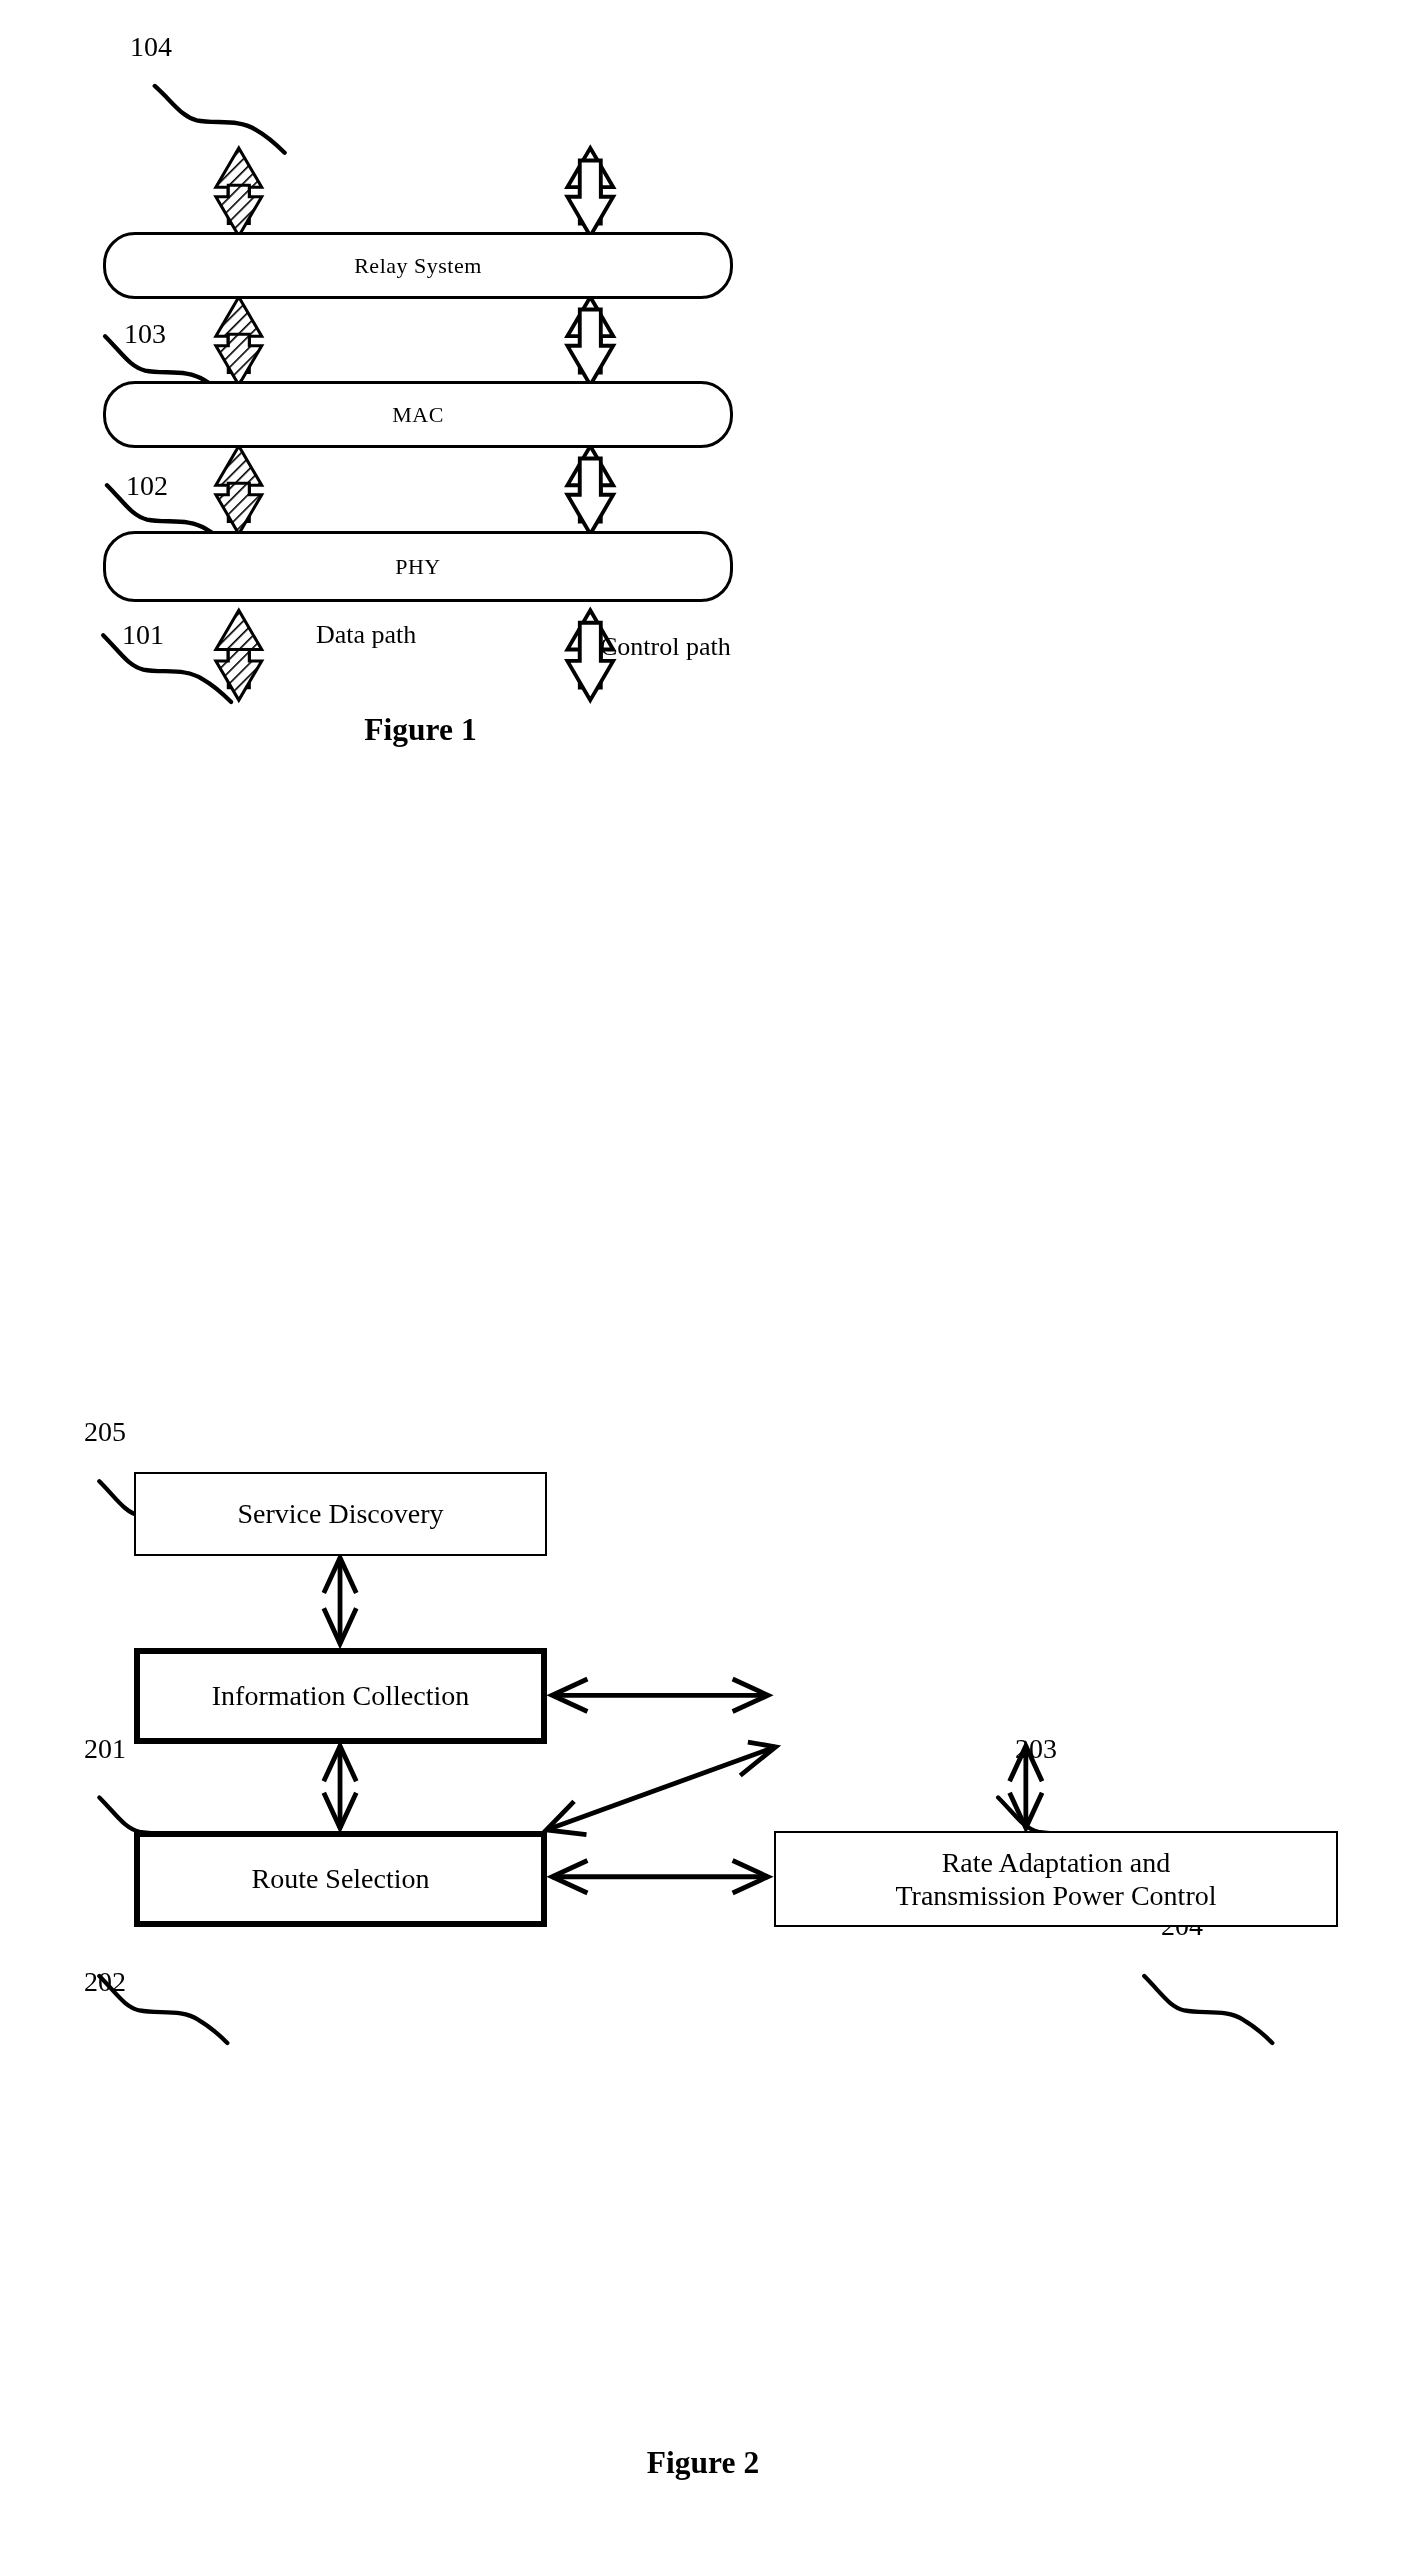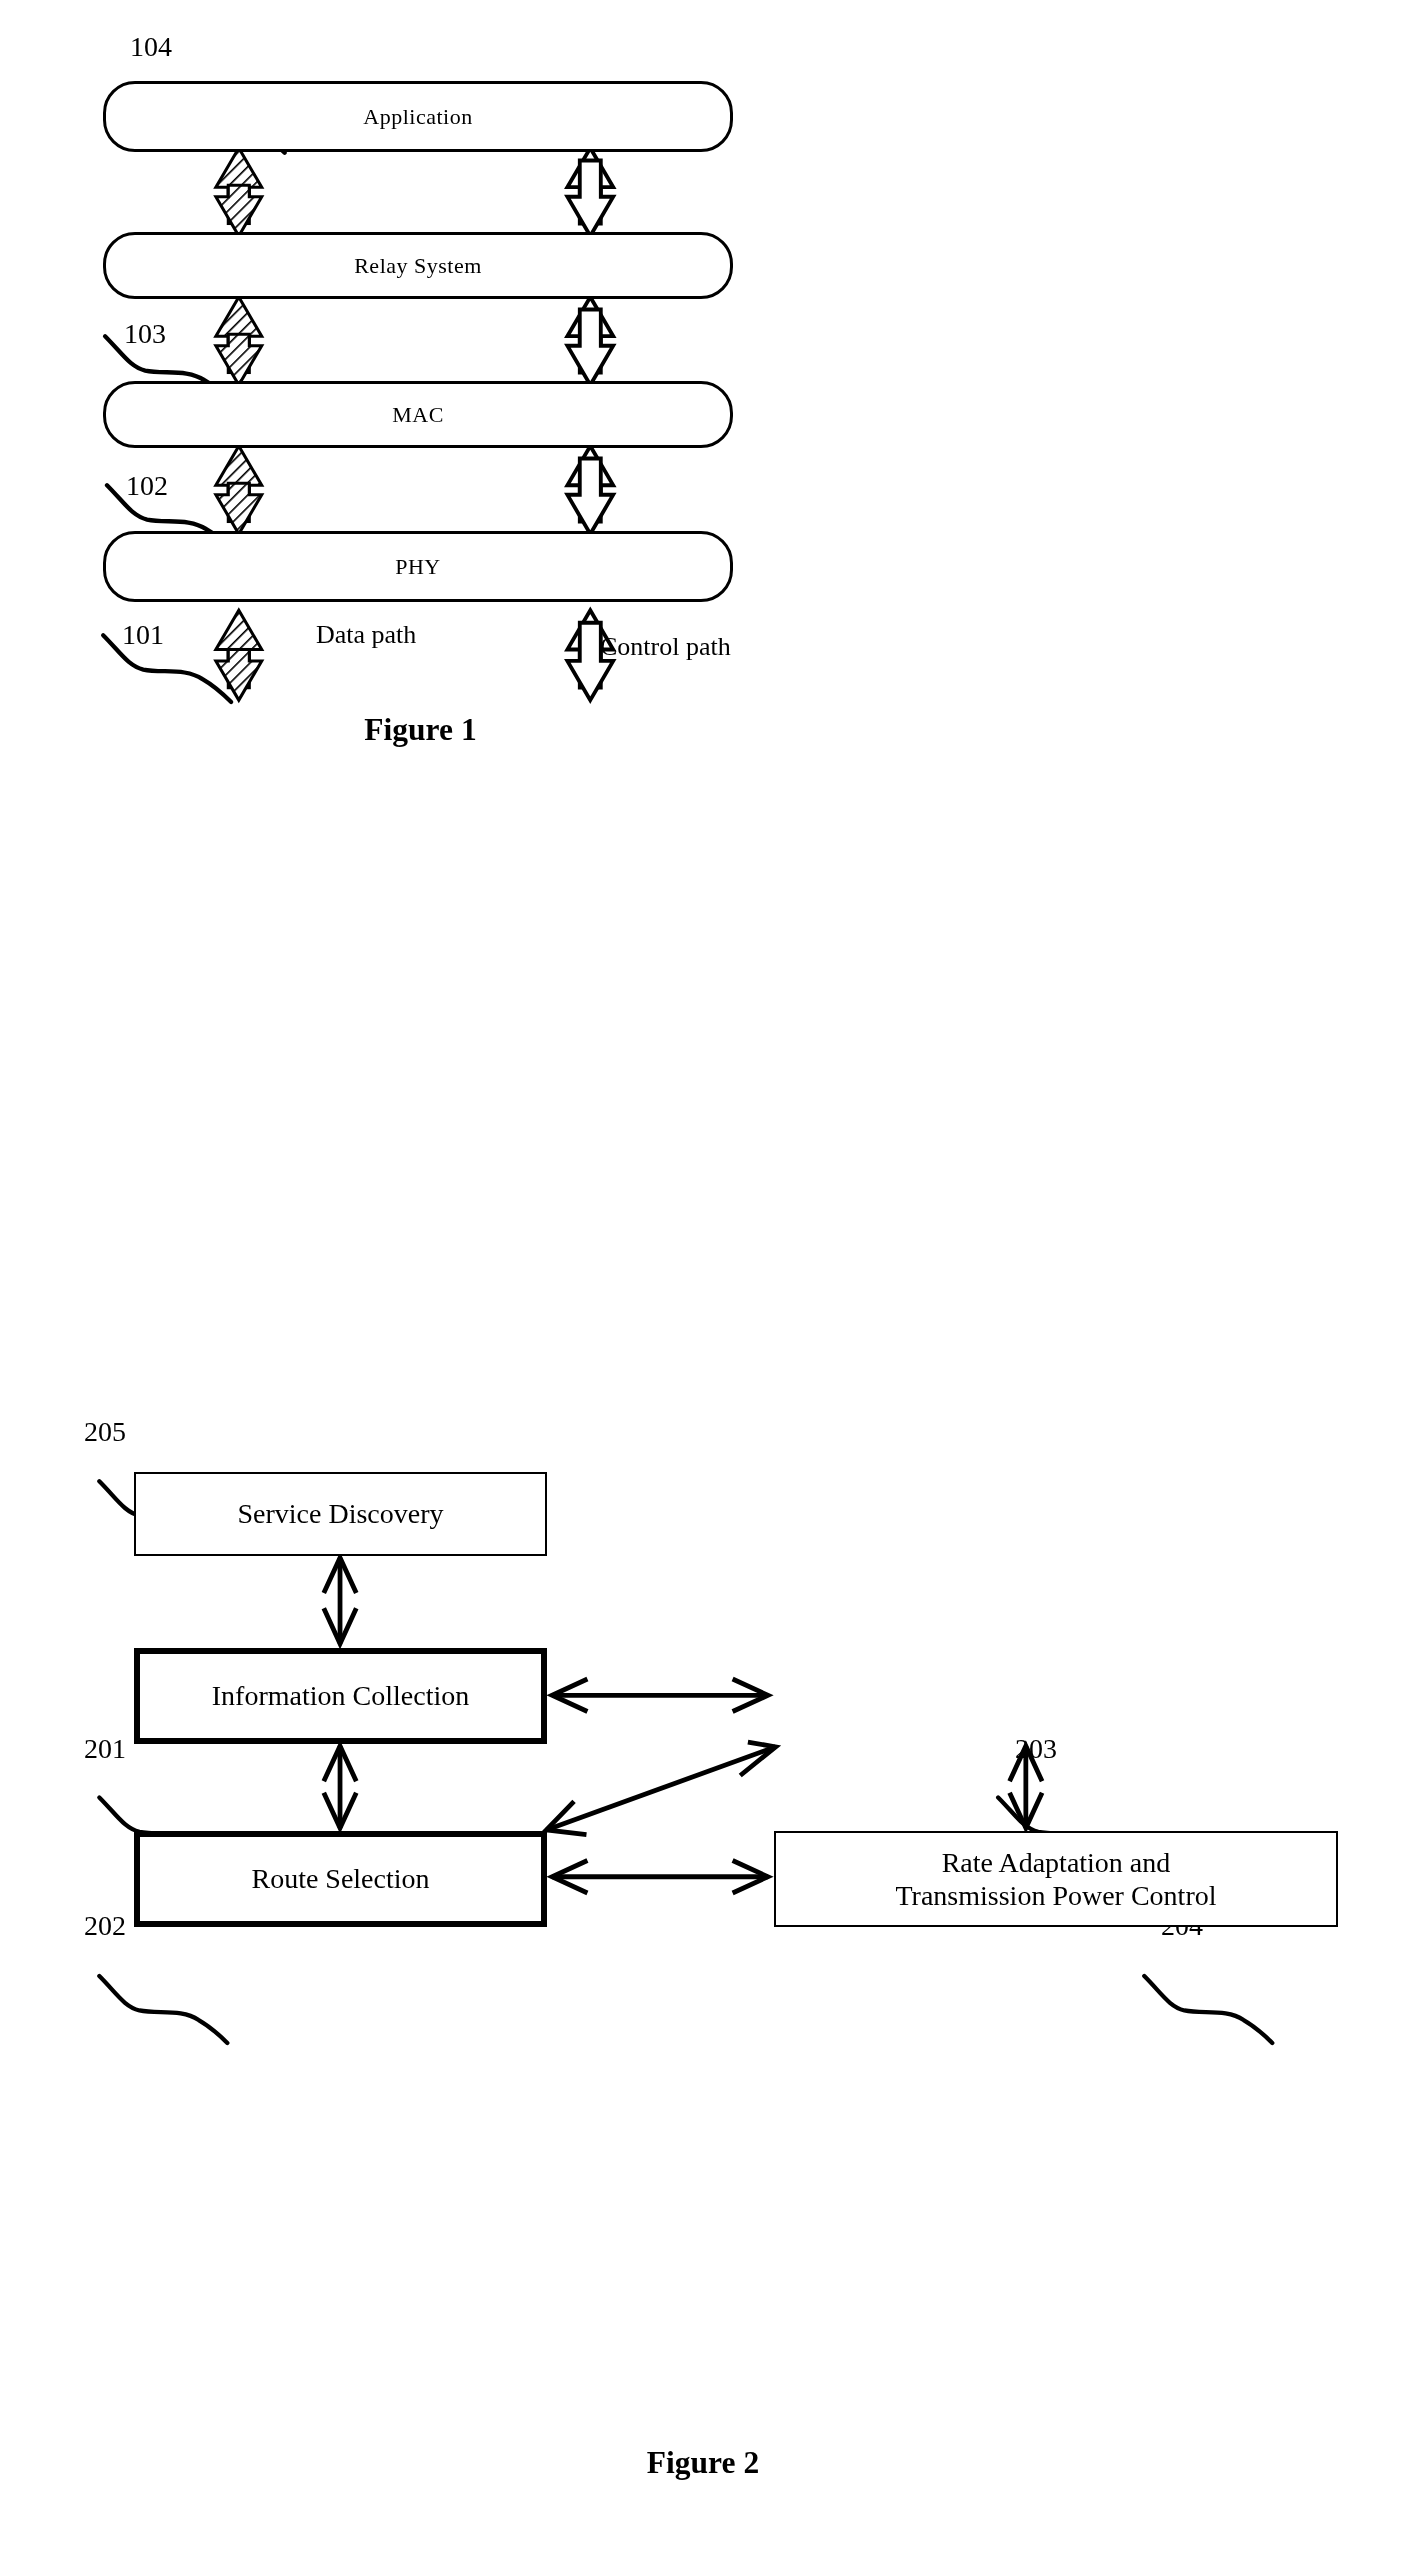--- a/index.html
+++ b/index.html
@@ -147,23 +147,20 @@
       <polygon points="618,639 642,680 629,680 629,720 607,720 607,680 594,680"></polygon>
       <polygon points="618,733 642,692 629,692 629,652 607,652 607,692 594,692"></polygon>
     </g>
   </svg>
 
   <div class="ref-num" style="left:130px; top:31px;">104</div>
   <div class="ref-num" style="left:124px; top:318px;">103</div>
   <div class="ref-num" style="left:126px; top:470px;">102</div>
   <div class="ref-num" style="left:122px; top:619px;">101</div>
 
-  <div class="stack-box" style="left:103px; top:81px; width:630px; height:71px;">
-    <span class="label">Application</span>
-  </div>
   <div class="stack-box" style="left:103px; top:232px; width:630px; height:67px;">
     <span class="label">Relay System</span>
   </div>
   <div class="stack-box" style="left:103px; top:381px; width:630px; height:67px;">
     <span class="label">MAC</span>
   </div>
   <div class="stack-box" style="left:103px; top:531px; width:630px; height:71px;">
     <span class="label">PHY</span>
   </div>
 
@@ -213,21 +210,21 @@
 
       <line x1="572" y1="516" x2="812" y2="429"></line>
       <path d="M 601 486 L 572 516 L 614 521" stroke-width="5"></path>
       <path d="M 783 424 L 812 429 L 775 459" stroke-width="5"></path>
     </g>
   </svg>
 
   <div class="ref-num" style="left:84px; top:1416px;">205</div>
   <div class="ref-num" style="left:84px; top:1733px;">201</div>
   <div class="ref-num" style="left:1015px; top:1733px;">203</div>
-  <div class="ref-num" style="left:84px; top:1910px;text-align:right;">202</div>
+  <div class="ref-num" style="left:84px; top:1966px;text-align:right;">202</div>
   <div class="ref-num" style="left:1161px; top:1910px;">204</div>
 
   <div class="f2-box thin" style="left:134px; top:1472px; width:413px; height:84px;">
     <span class="label">Service Discovery</span>
   </div>
 
   <div class="f2-box thick" style="left:134px; top:1648px; width:413px; height:96px;">
     <span class="label">Information Collection</span>
   </div>
 

